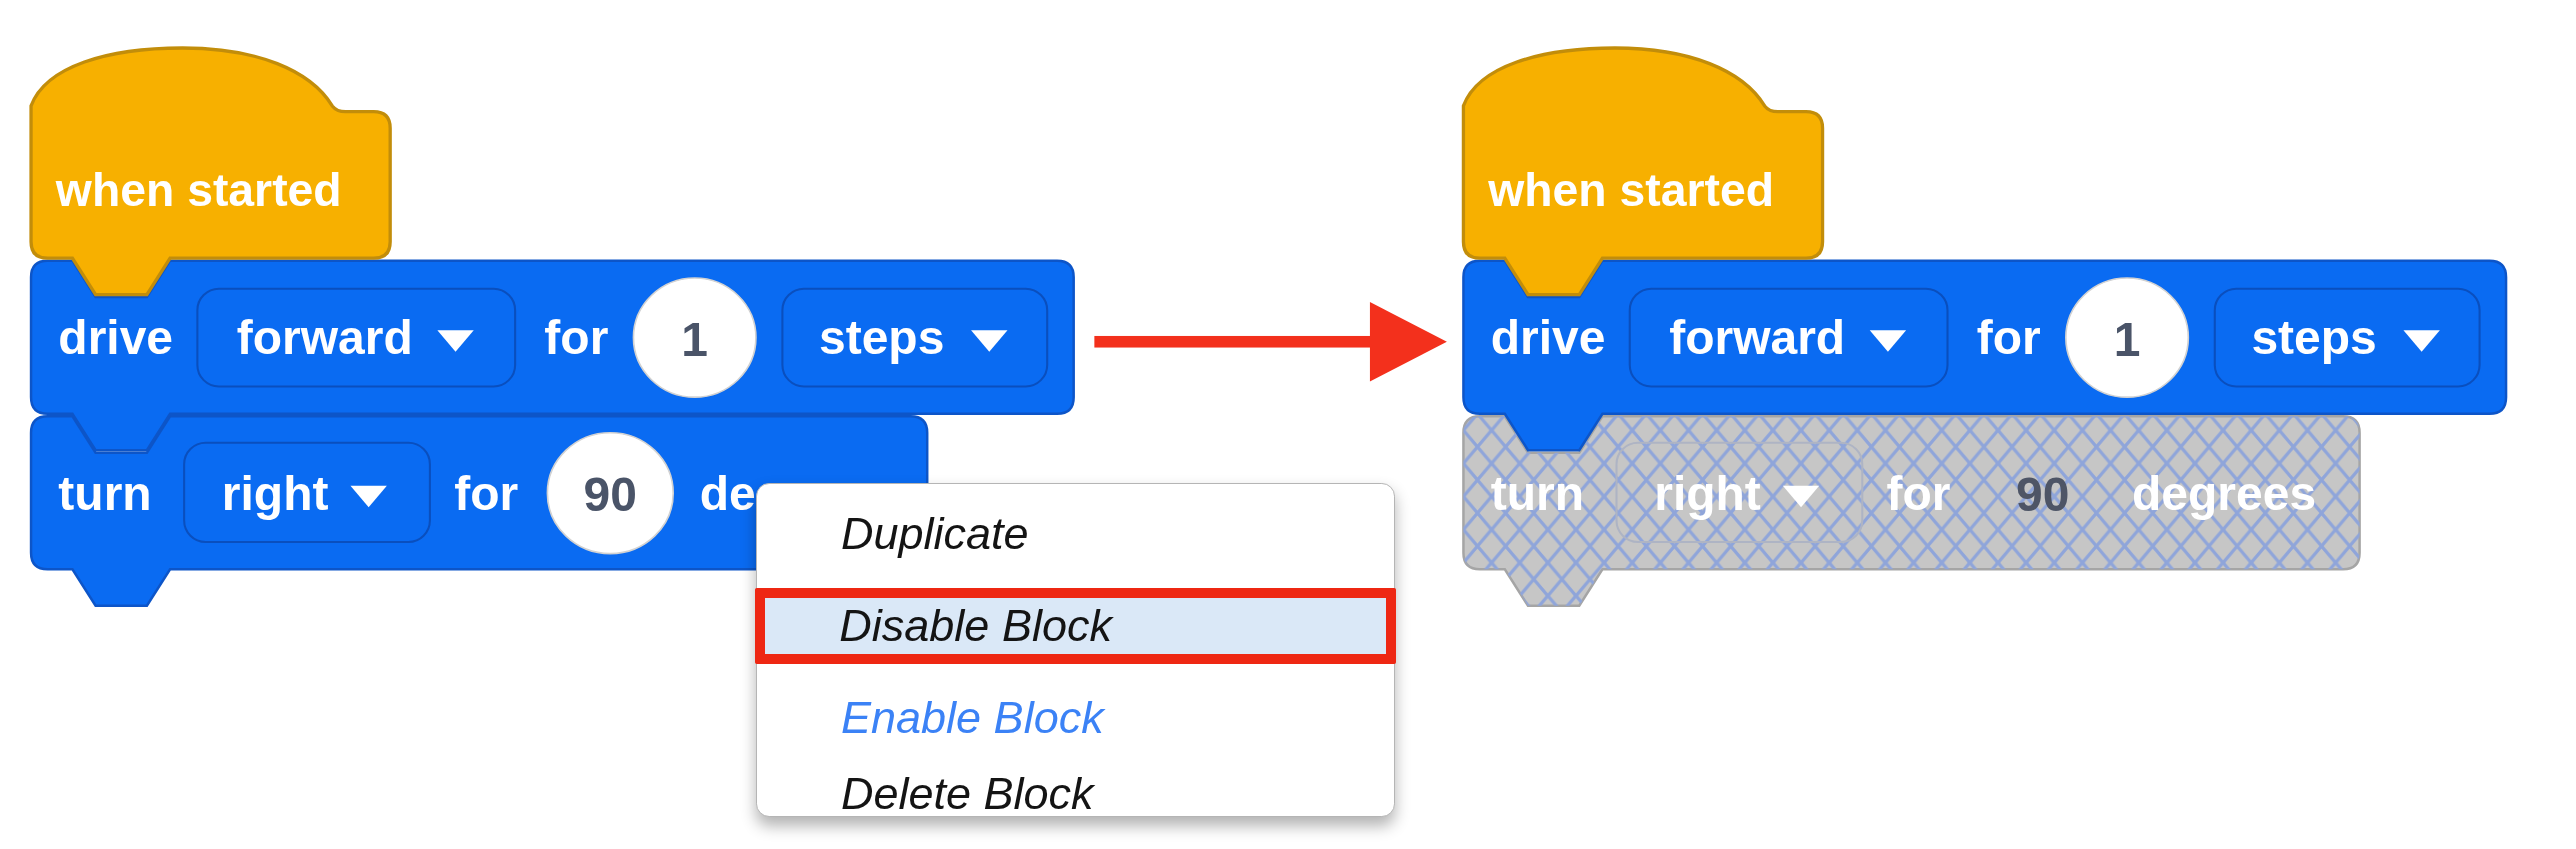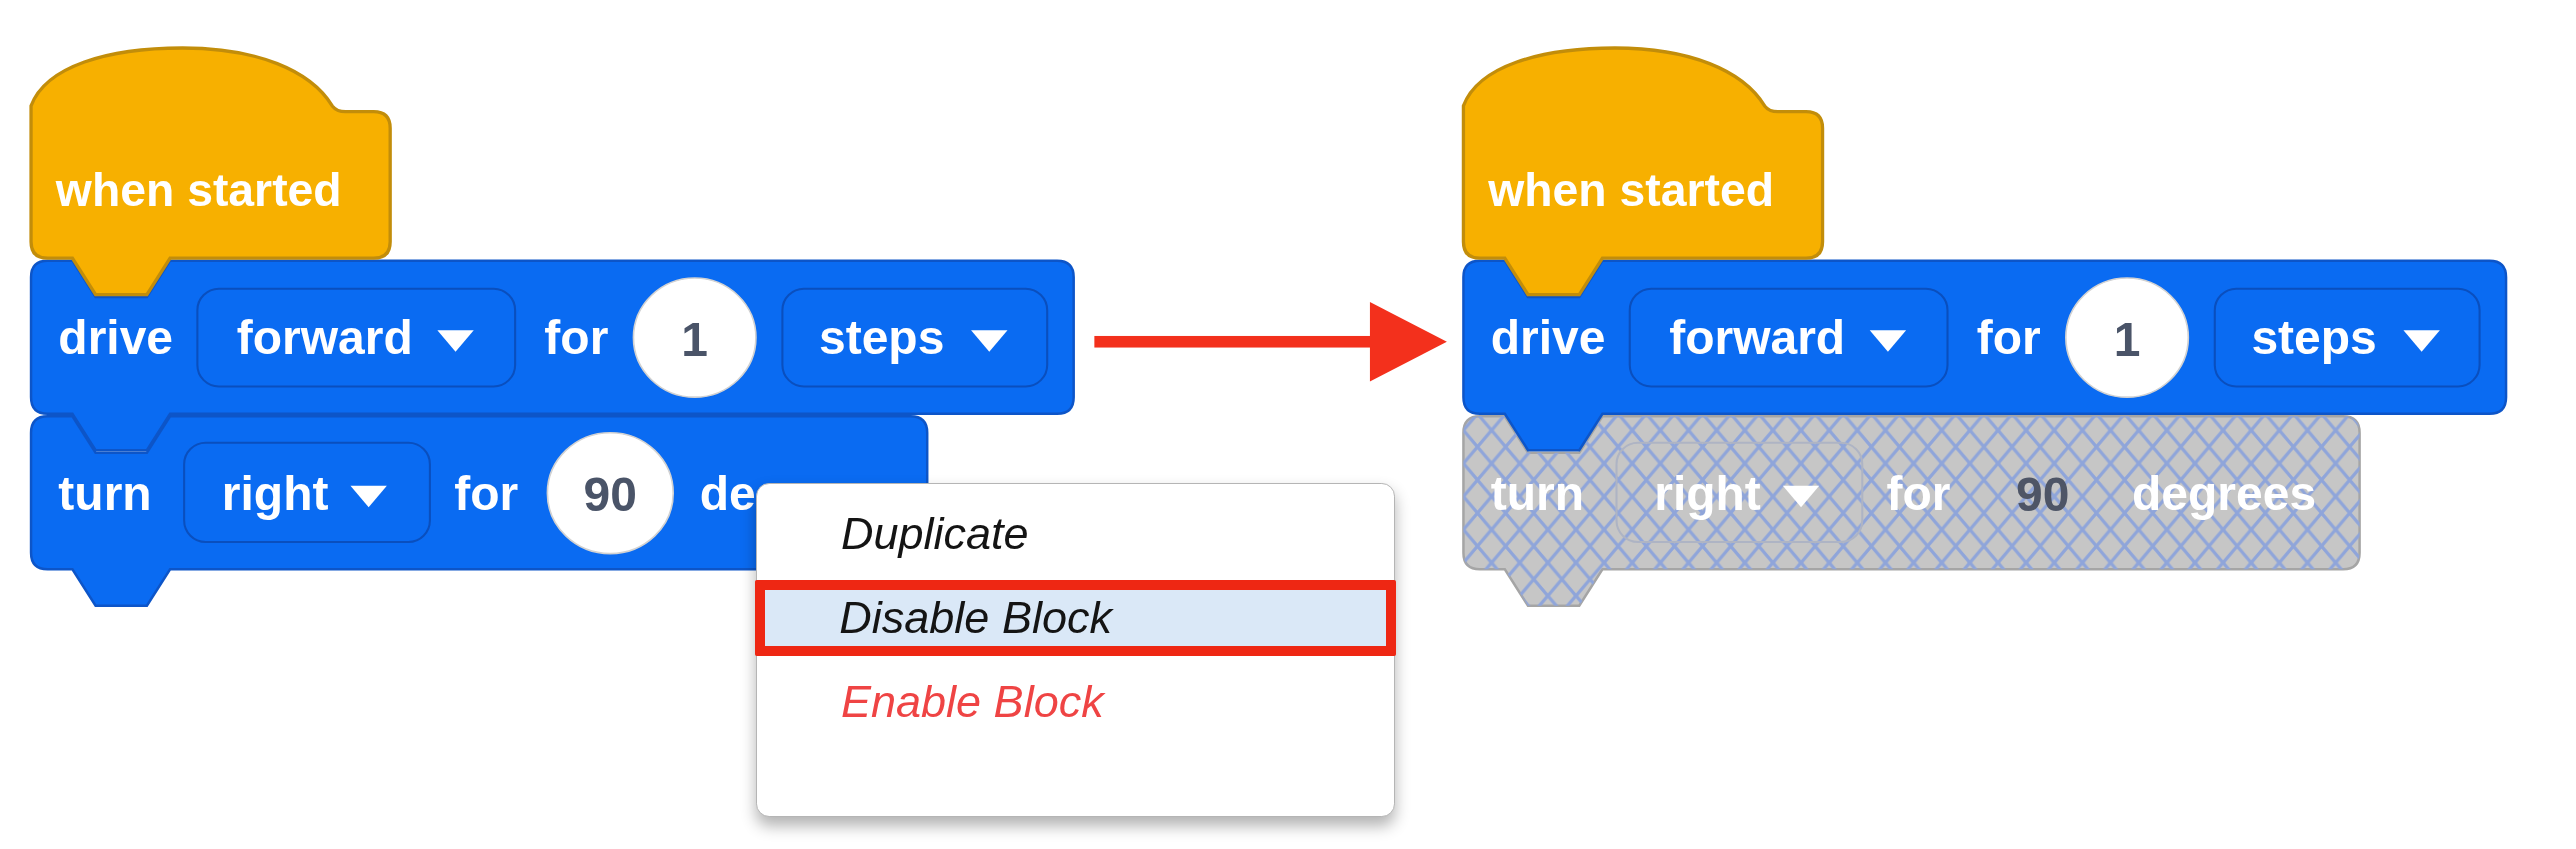--- a/index.html
+++ b/index.html
@@ -23,22 +23,22 @@
 
   
   .menu{position:absolute;left:756px;top:483px;width:639px;height:334px;
         box-sizing:border-box;background:#ffffff;border:1.7px solid #b5b5b5;
         border-radius:13.2px;box-shadow:0 8.3px 15px rgba(0,0,0,0.30);
         padding-top:11.6px;}
   .menu-item{height:76px;line-height:76px;padding-left:84px;
              font-size:45px;color:#141414;white-space:nowrap;font-style:italic;}
   .menu-item.selected{box-sizing:border-box;border:10px solid #ee2713;
              background:#dae8f7;line-height:56px;padding-left:74px;
-             margin:8px -1.7px;border-radius:1.7px;}
-  .menu-item.disabled{color:#ef4444;}
+             margin:16px -1.7px;border-radius:1.7px;}
+  .menu-item.disabled{color:#3b82f6;}
 </style>
 </head>
 <body>
 
 <div class="stage">
 
 <svg width="2576" height="849" viewBox="0 0 3112 1026">
   <defs>
     <pattern id="hatch" width="34" height="40" patternUnits="userSpaceOnUse">
       <path class="hatch-line" d="M0,0 L34,40 M34,0 L0,40"></path>
@@ -116,16 +116,17 @@
       <path class="hat-block" d="M 1768,292 V 128 C 1786,80 1861,58 1951,58 C 2041,58 2106,85 2132,128 C 2136,133 2140,135 2148,135 H 2182 Q 2202,135 2202,155 V 292 Q 2202,312 2182,312 H 1936 L 1908,356 H 1846 L 1818,312 H 1788 Q 1768,312 1768,292 Z" fill="#f7b000"></path>
       <text class="hat-t" x="1798" y="230" dominant-baseline="central">when started</text>
     </g>
   </g>
 </svg>
 
   <div class="menu">
     <div class="menu-item">Duplicate</div>
     <div class="menu-item selected">Disable Block</div>
     <div class="menu-item disabled">Enable Block</div>
+    <div class="menu-item">Delete Block</div>
   </div>
 
 </div>
 
 
 </body></html>

